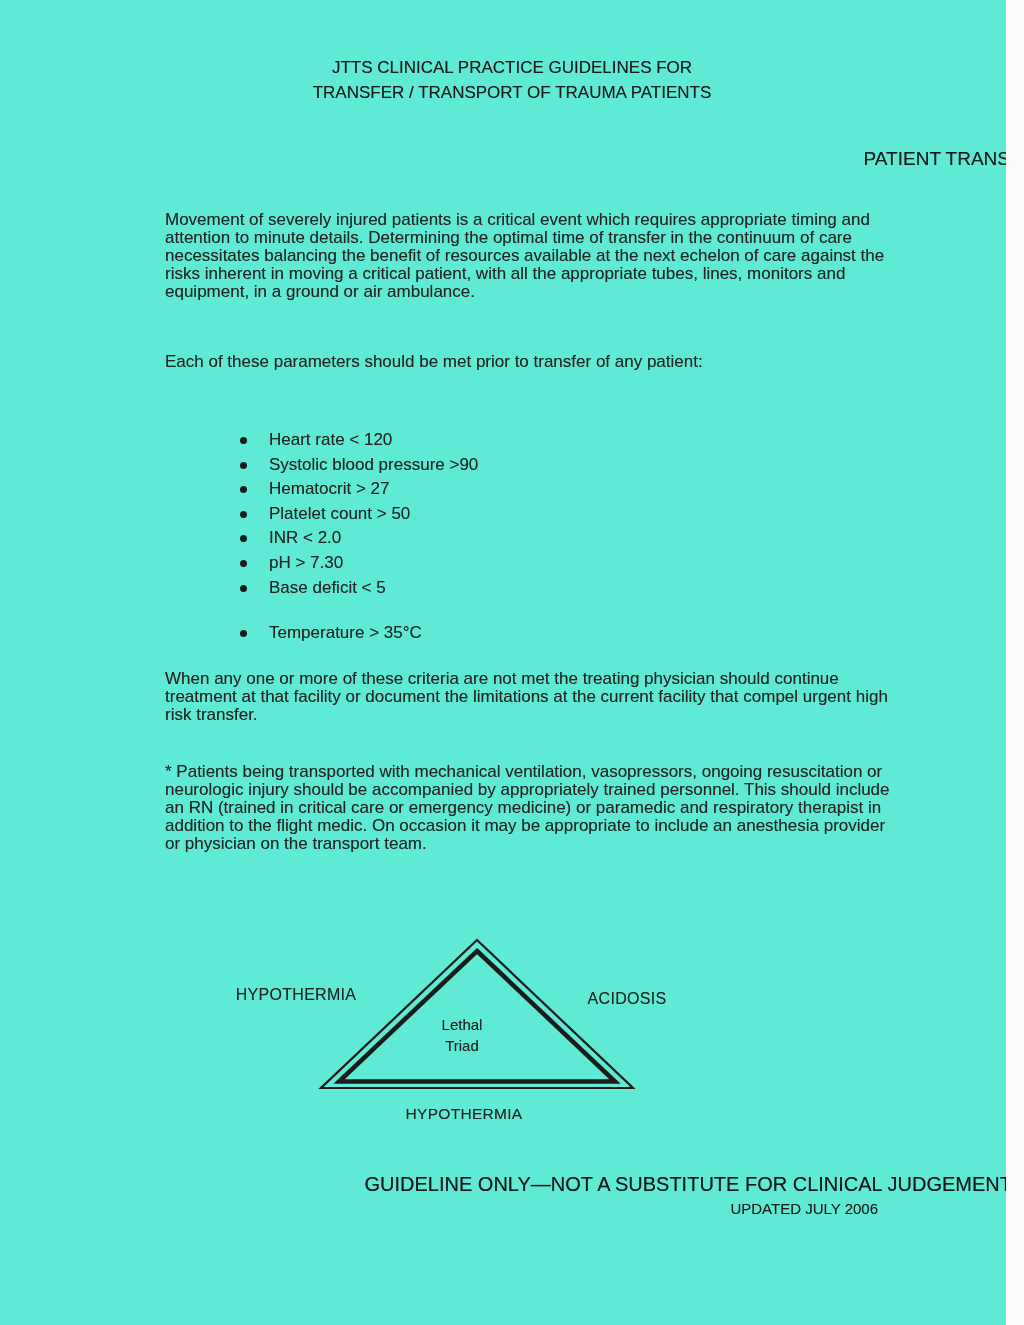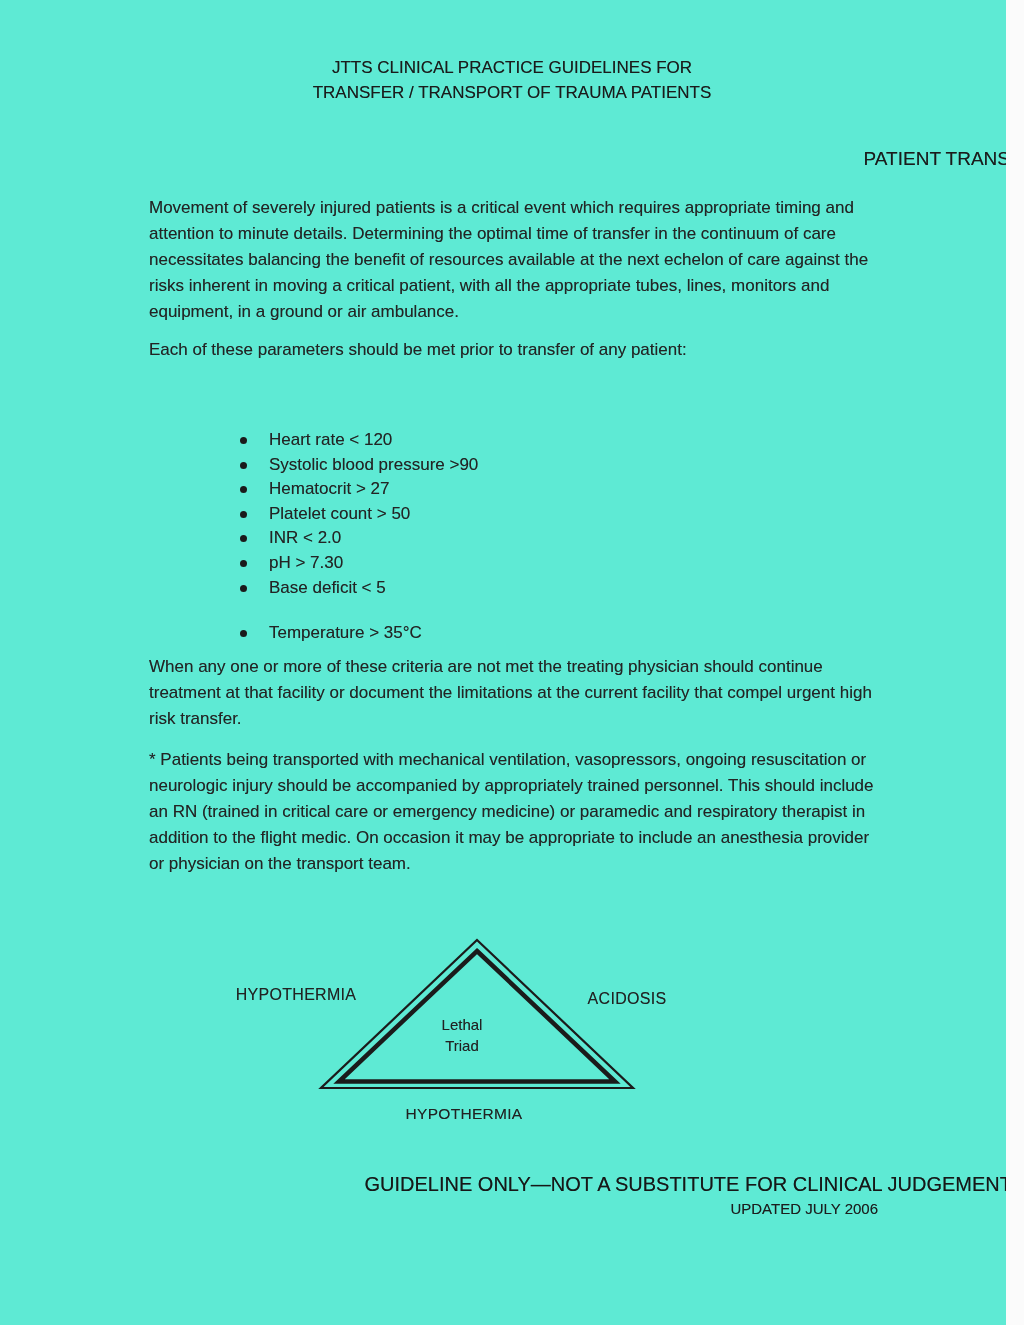--- a/index.html
+++ b/index.html
@@ -35,23 +35,23 @@
     text-align: right;
     font-size: 19px;
     color: #1b1b1b;
     text-shadow: 0 0 0.5px rgba(0,0,0,0.45);
     padding-left: 24px;
   }
   .para {
     position: absolute;
     left: 149px;
     width: 726px;
-    margin: 0;
+    margin: 16px;
     font-size: 17px;
-    line-height: 26px;
+    line-height: 18px;
     color: #242424;
     text-shadow: 0 0 0.5px rgba(0,0,0,0.35);
   }
   .para-intro        { top: 195px; }
   .para-params-intro { top: 337px; }
   .para-criteria     { top: 654px; }
   .para-transport    { top: 747px; }
 
   ul.params {
     position: absolute;

